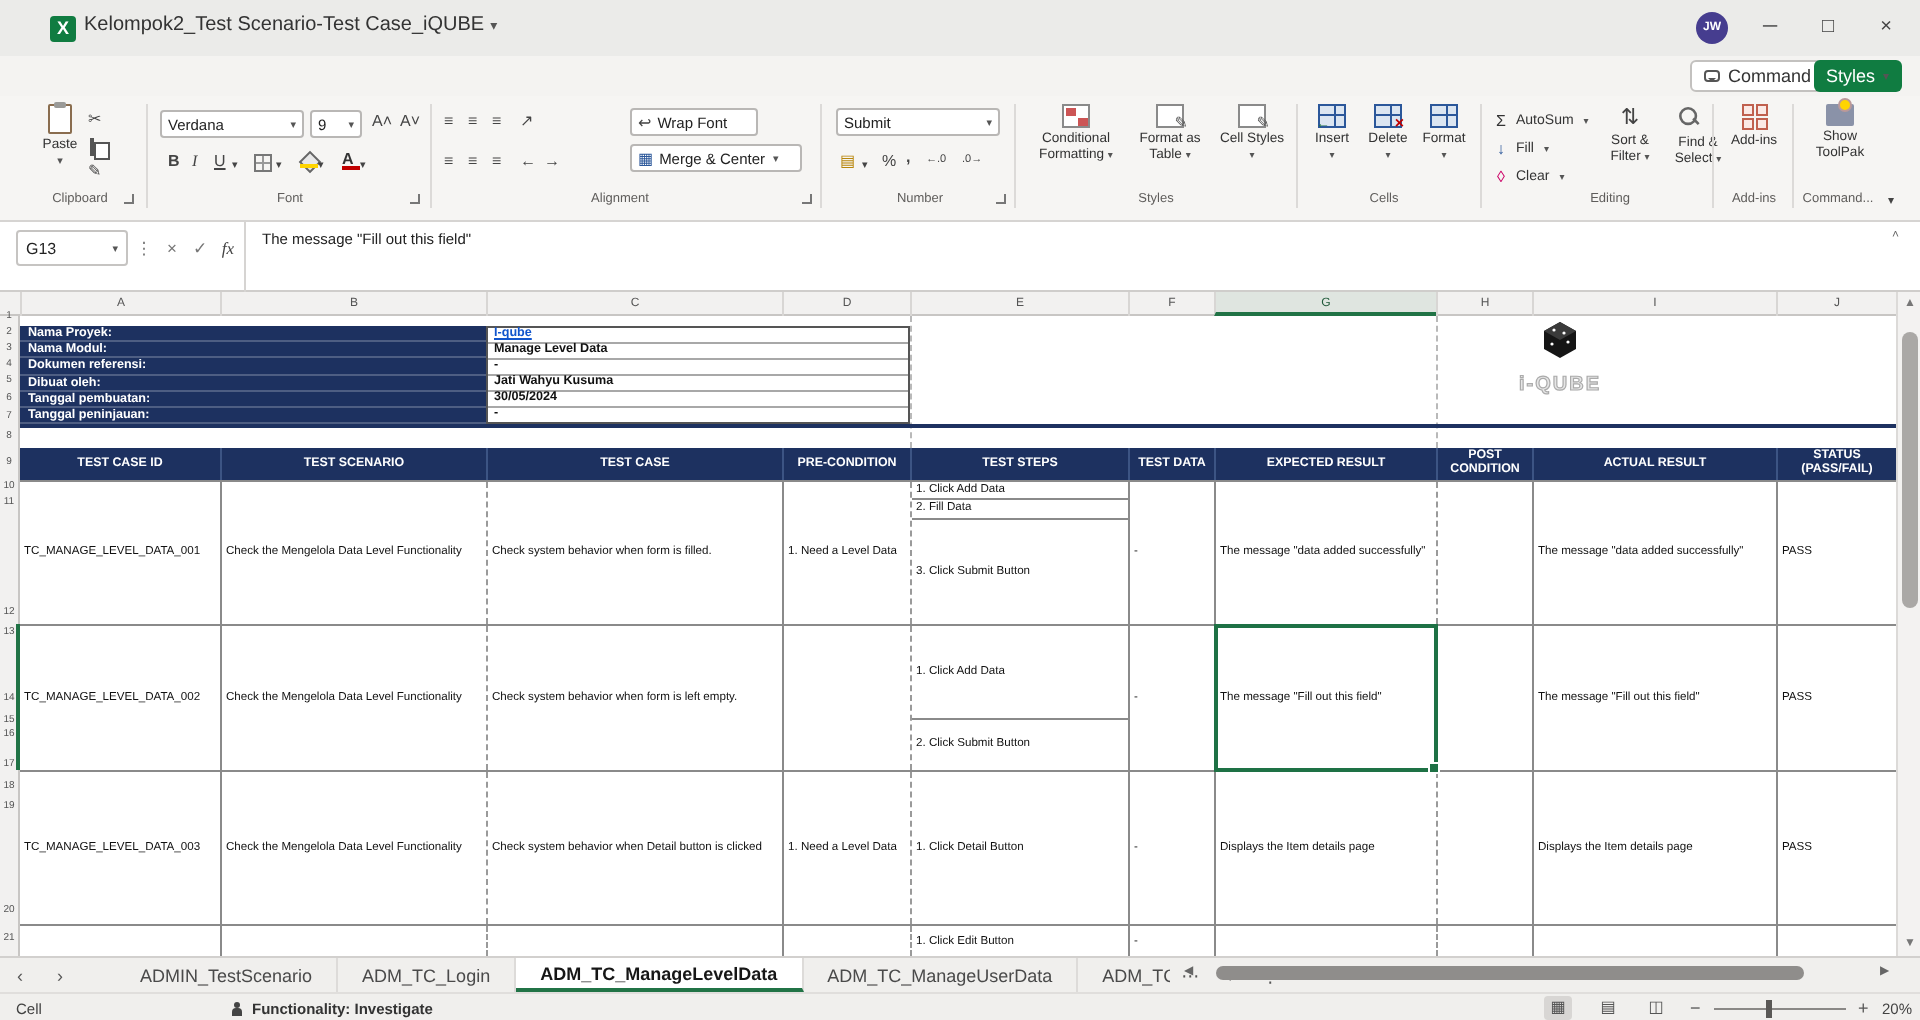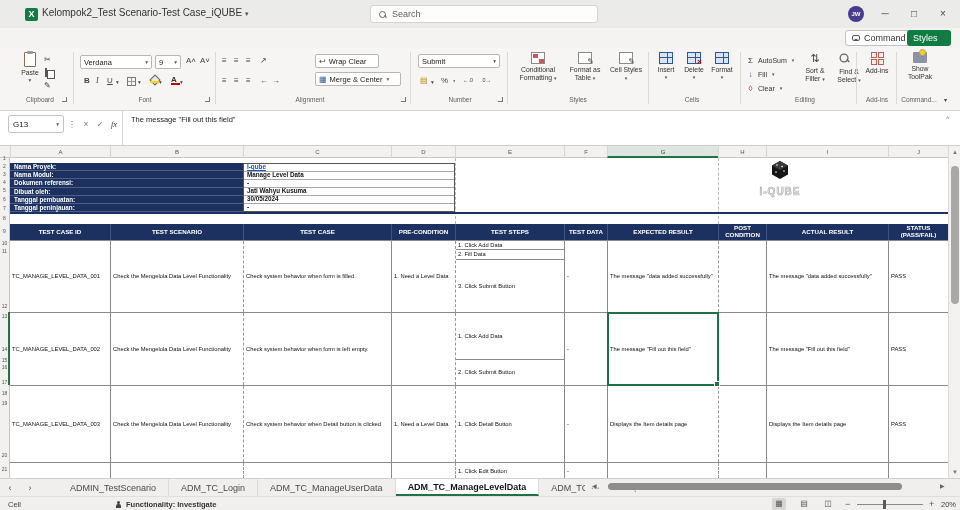--- a/index.html
+++ b/index.html
@@ -142,24 +142,20 @@
   .zs-thumb { position:absolute; left:38px; top:2px; width:3px; height:9px; background:#5a5856; }
   .zs-sign { position:absolute; top:0; font-size:9px; color:#555; line-height:12px; }
   .zoom-pct { position:absolute; left:941px; top:3px; font-size:7.5px; color:#424242; }
 </style>
 </head>
 <body>
 
 <div class="titlebar">
   <div class="xl-icon">X</div>
   <div class="doc-title"><span>Kelompok2_Test Scenario-Test Case_iQUBE</span><span class="chev">▾</span></div>
-  <div class="searchbox">
-    <span class="mag"></span>
-    <span class="search-text">Search</span>
-  </div>
   <div class="avatar">JW</div>
   <div class="winbtn" style="left:871px">─</div>
   <div class="winbtn" style="left:900px">□</div>
   <div class="winbtn" style="left:929px">×</div>
 </div>
 
 <div class="menubar">
   <div class="comments-btn">
       <span class="bubble"></span>
       <span>Command</span>
@@ -214,21 +210,21 @@
   <span class="mini abs" style="left:234px;top:8px">≡</span>
   <span class="mini abs" style="left:246px;top:8px">≡</span>
   <span class="mini abs" style="left:260px;top:8px">↗</span>
   <span class="mini abs" style="left:222px;top:28px">≡</span>
   <span class="mini abs" style="left:234px;top:28px">≡</span>
   <span class="mini abs" style="left:246px;top:28px">≡</span>
   <span class="mini abs" style="left:260px;top:28px">←</span>
   <span class="mini abs" style="left:272px;top:28px">→</span>
   <div class="combo abs" style="left:315px;top:6px;width:64px;height:14px;justify-content:flex-start">
       <span class="mini" style="margin-right:3px">↩</span>
-      <span>Wrap Clear</span>
+      <span>Wrap Font</span>
     </div>
   <div class="combo abs" style="left:315px;top:24px;width:86px;height:14px;justify-content:flex-start">
       <span class="mini" style="margin-right:3px;color:#2b579a">▦</span>
       <span>Merge &amp; Center</span>
       <span class="chev" style="margin-left:4px">▾</span>
     </div>
   <div class="grp-label" style="left:280px;width:60px">Alignment</div>
   <div class="launcher" style="left:401px"></div>
   <div class="vdiv" style="left:410px"></div>
 
@@ -502,22 +498,22 @@
     <span class="thumb"></span>
     <span class="arrow" style="top:320px">▼</span>
   </div>
 </div>
 
 <div class="tabbar">
   <span class="tb-nav">‹</span>
   <span class="tb-nav">›</span>
   <span class="stab" style="margin-left:18px">ADMIN_TestScenario</span>
   <span class="stab">ADM_TC_Login</span>
+  <span class="stab active">ADM_TC_ManageLevelData</span>
   <span class="stab">ADM_TC_ManageUserData</span>
-  <span class="stab active">ADM_TC_ManageLevelData</span>
   <span class="stab clip">ADM_TC</span>
   <span class="tb-btn">⋯</span>
   <span class="tb-btn">+</span>
   <span class="tb-btn">⋮</span>
 </div>
 <span class="hs-arrow" style="left:592px">◀</span>
 <div class="hscroll">
     <span class="thumb"></span>
   </div>
 <span class="hs-arrow" style="left:940px">▶</span>

